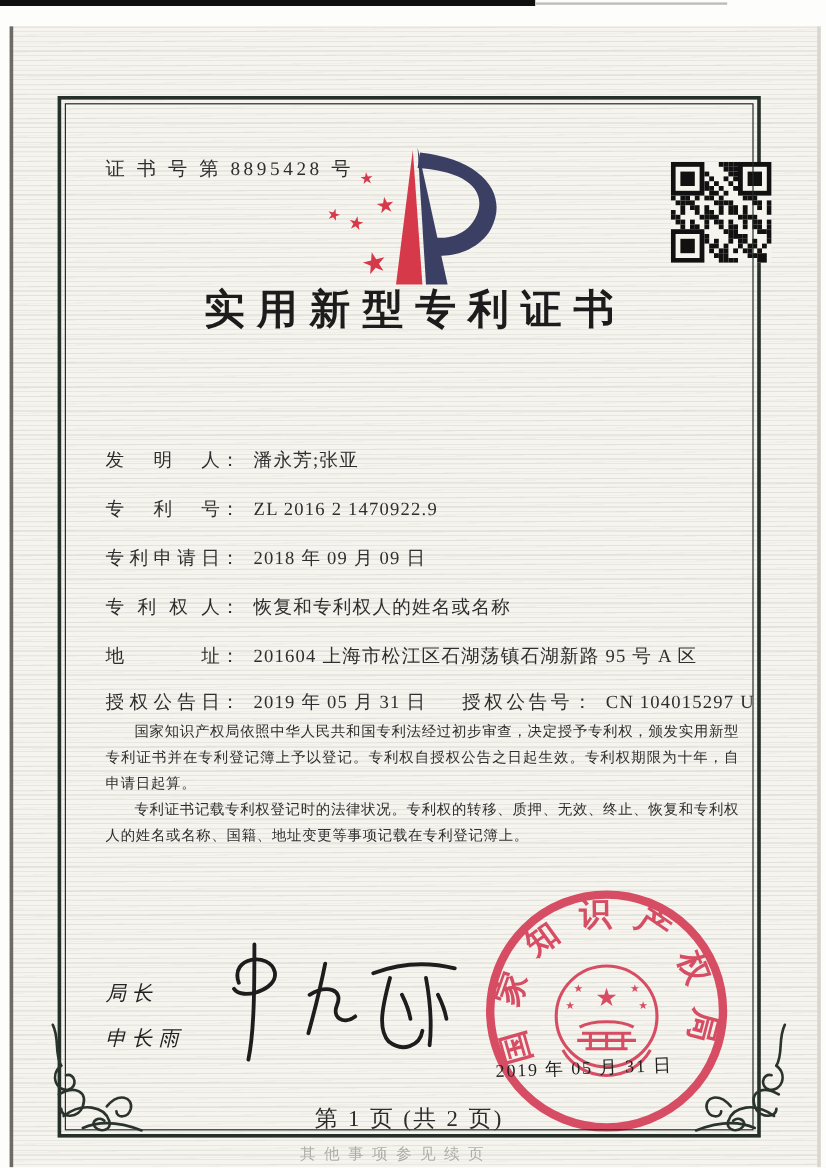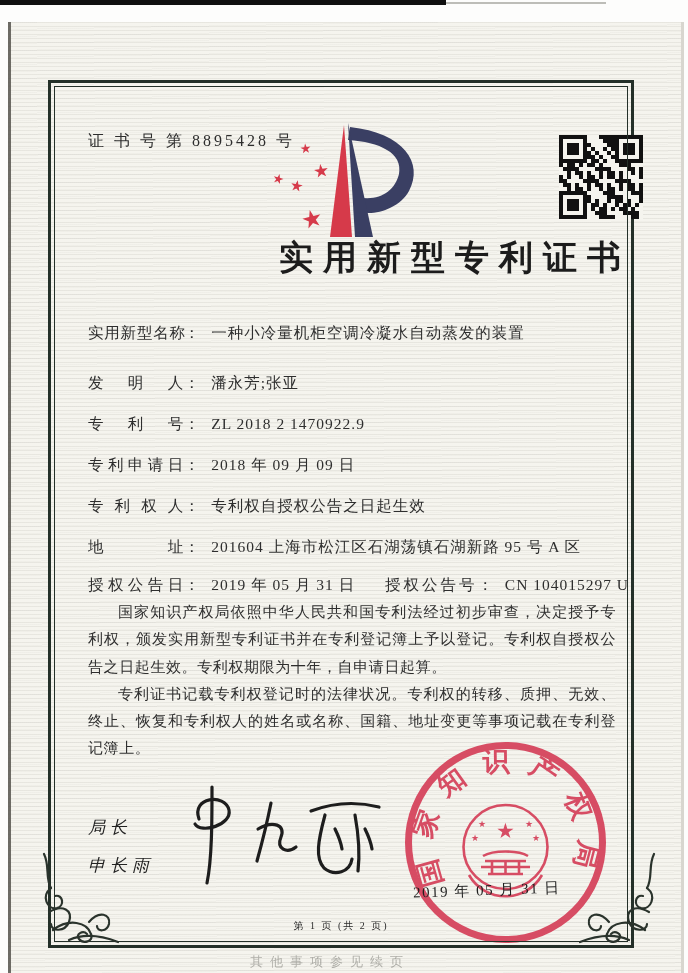--- a/index.html
+++ b/index.html
@@ -15,43 +15,43 @@
   .paper-edge-right{position:absolute;right:0;top:0;width:3px;height:100%;background:#d8d6cf;}
 
   .frame{position:absolute;left:40px;top:58px;width:580px;height:862px;border:3px solid #243029;}
   .frame::after{content:"";position:absolute;inset:3px;border:1px solid #243029;pointer-events:none;}
 
   .cert-no{position:absolute;left:37px;top:48px;font-size:16px;letter-spacing:3px;color:#2d2d2d;white-space:nowrap;}
 
   .logo{position:absolute;left:205px;top:34px;width:170px;height:124px;}
   .qr{position:absolute;left:508px;top:52px;width:84px;height:84px;}
 
-  .title{position:absolute;left:0;right:0;top:152px;text-align:right;font-size:34px;font-weight:bold;
+  .title{position:absolute;left:0;right:0;top:152px;text-align:center;font-size:34px;font-weight:bold;
          letter-spacing:10px;text-indent:10px;color:#1c1c1c;white-space:nowrap;}
 
   .row{position:absolute;left:37px;font-size:15.5px;color:#2e2e2e;white-space:nowrap;letter-spacing:.8px;}
   .lbl{display:inline-block;width:96px;text-align:justify;text-align-last:justify;vertical-align:bottom;}
   .lbl2{letter-spacing:3px;margin-top:44px;}
   .colon{margin-right:2px;}
   .val{margin-left:9px;letter-spacing:1px;}
   .pair2{position:absolute;left:297px;top:0;}
 
   .paras{position:absolute;left:37px;top:516px;width:528px;}
-  .paras p{margin:0;text-indent:2em;font-size:15px;line-height:1.82;letter-spacing:.6px;
+  .paras p{margin:0;text-indent:2em;font-size:12px;line-height:1.82;letter-spacing:.6px;
            text-align:justify;color:#2e2e2e;}
 
   .director{position:absolute;left:37px;top:733px;font-size:17px;letter-spacing:5px;color:#222;font-style:italic;}
   .director div{margin-bottom:15px;}
   .sig{position:absolute;left:108px;top:696px;width:240px;height:112px;}
 
   .seal{position:absolute;left:347px;top:652px;width:215px;height:215px;opacity:.93;}
   .seal-date{position:absolute;left:362px;top:798px;font-size:15px;letter-spacing:1.5px;color:#1f1f1f;
              transform:rotate(-2deg);white-space:nowrap;}
 
-  .page-foot{position:absolute;left:0;right:0;top:836px;text-align:center;font-size:10px;
+  .page-foot{position:absolute;left:0;right:0;top:836px;text-align:center;font-size:19px;
              letter-spacing:2px;color:#2c2c2c;}
 
   .flourish{position:absolute;width:100px;height:92px;}
   .fl-left{left:30px;top:830px;}
   .fl-right{left:552px;top:830px;transform:scaleX(-1);}
 
   .bleed{position:absolute;left:242px;top:931px;font-size:13px;letter-spacing:7px;color:#8b8b85;
          opacity:.65;filter:blur(.4px);white-space:nowrap;font-family:Liberation Serif, serif;}
 </style>
 </head>
@@ -230,34 +230,31 @@
           <rect x="56" y="0" width="28" height="28" fill="#111"></rect>
           <rect x="60" y="4" width="20" height="20" fill="#f5f4ee"></rect>
           <rect x="64" y="8" width="12" height="12" fill="#111"></rect>
           <rect x="0" y="56" width="28" height="28" fill="#111"></rect>
           <rect x="4" y="60" width="20" height="20" fill="#f5f4ee"></rect>
           <rect x="8" y="64" width="12" height="12" fill="#111"></rect>
         </svg>
 
       <div class="title">实用新型专利证书</div>
 
-      <div class="row" style="top:240px">
-        <span class="lbl">实用新型名称</span><span class="colon">：</span><span class="val">一种小冷量机柜空调冷凝水自动蒸发的装置</span>
-      </div>
       <div class="row" style="top:290px">
         <span class="lbl">发明人</span><span class="colon">：</span><span class="val">潘永芳;张亚</span>
       </div>
       <div class="row" style="top:331px">
-        <span class="lbl">专利号</span><span class="colon">：</span><span class="val">ZL 2018 2 1470922.9</span>
+        <span class="lbl">专利号</span><span class="colon">：</span><span class="val">ZL 2016 2 1470922.9</span>
       </div>
       <div class="row" style="top:372px">
         <span class="lbl">专利申请日</span><span class="colon">：</span><span class="val">2018 年 09 月 09 日</span>
       </div>
       <div class="row" style="top:413px">
-        <span class="lbl">专利权人</span><span class="colon">：</span><span class="val">专利权自授权公告之日起生效</span>
+        <span class="lbl">专利权人</span><span class="colon">：</span><span class="val">恢复和专利权人的姓名或名称</span>
       </div>
       <div class="row" style="top:454px">
         <span class="lbl">地址</span><span class="colon">：</span><span class="val">201604 上海市松江区石湖荡镇石湖新路 95 号 A 区</span>
       </div>
       <div class="row" style="top:492px">
         <span class="lbl">授权公告日</span><span class="colon">：</span><span class="val">2019 年 05 月 31 日</span>
         <span class="pair2">
           <span class="lbl2">授权公告号</span><span class="colon">：</span><span class="val">CN 104015297 U</span>
         </span>
       </div>

